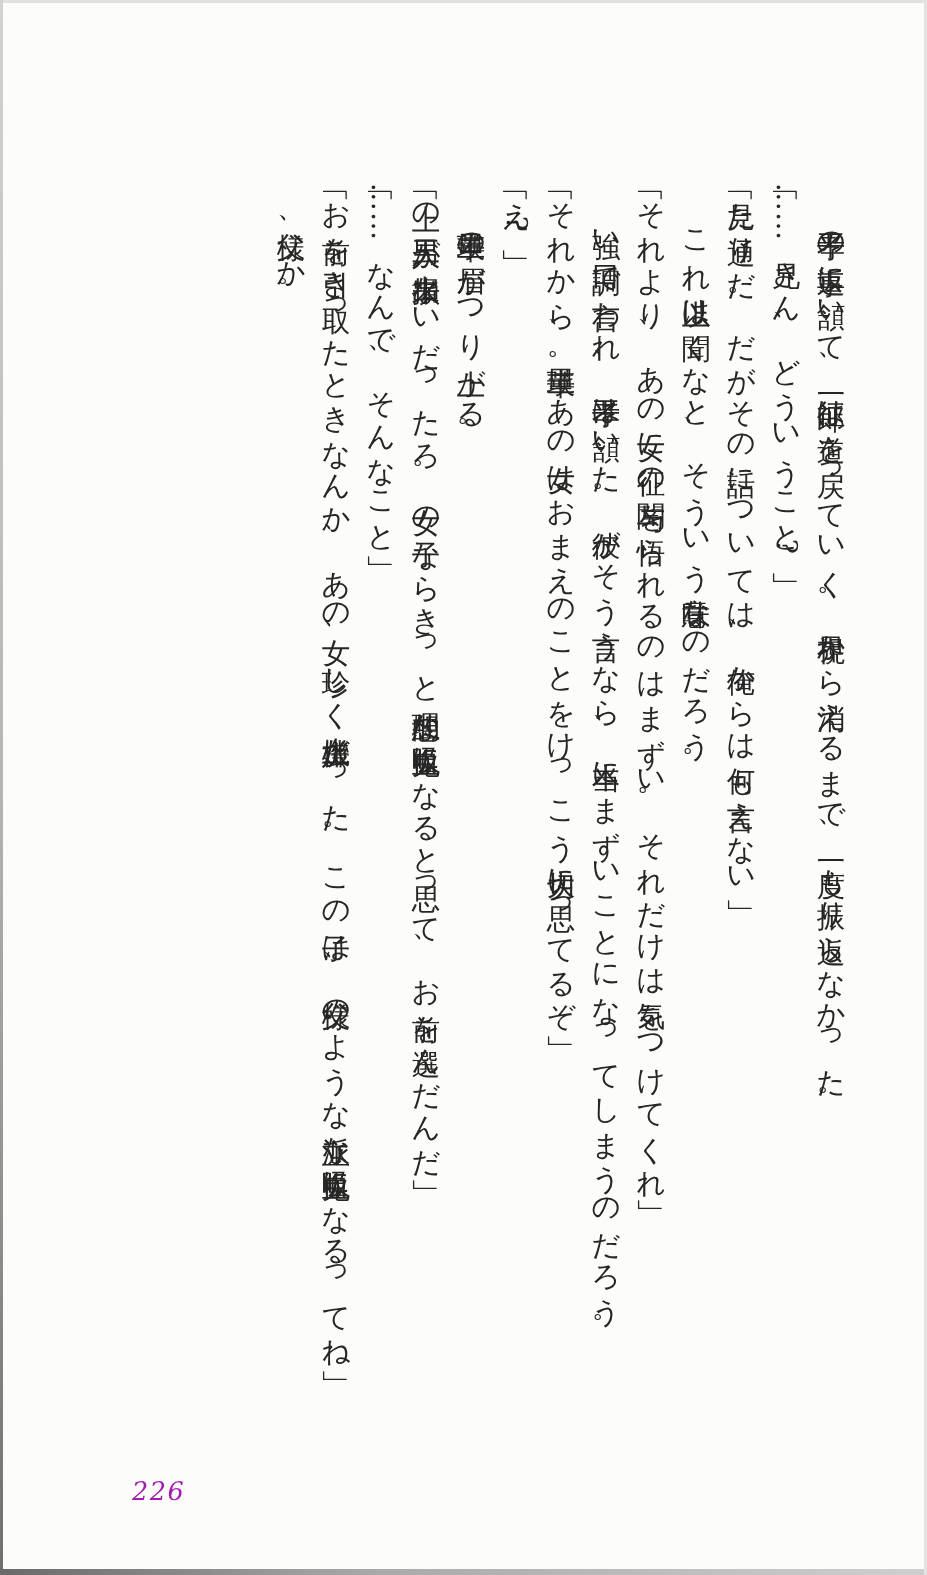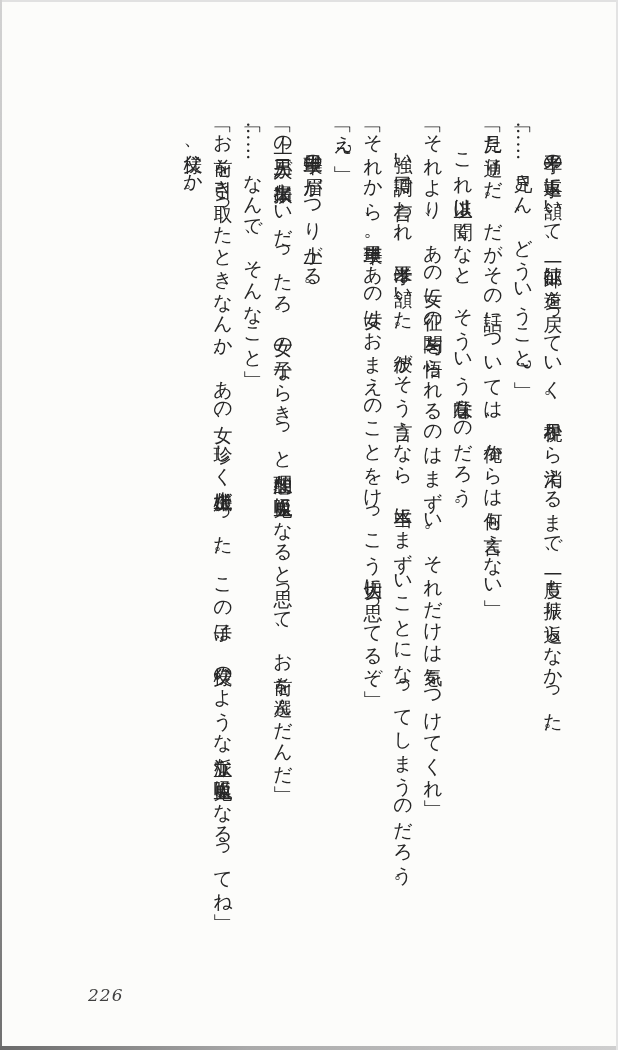--- a/index.html
+++ b/index.html
@@ -40,21 +40,21 @@
   }
   .text-block p.indented {
     text-indent: 1em;
   }
   .page-number {
     position: absolute;
     left: 88px;
     top: 985px;
     font-size: 17px;
     font-style: italic;
-    color: #404040;
+    color: #a21caf;
     letter-spacing: 1px;
   }
   
   .edge {
     position: absolute;
     pointer-events: none;
   }
   .edge-top {
     left: 0; top: 0; width: 618px; height: 2px;
     background: #d6d6d6; opacity: .7;

